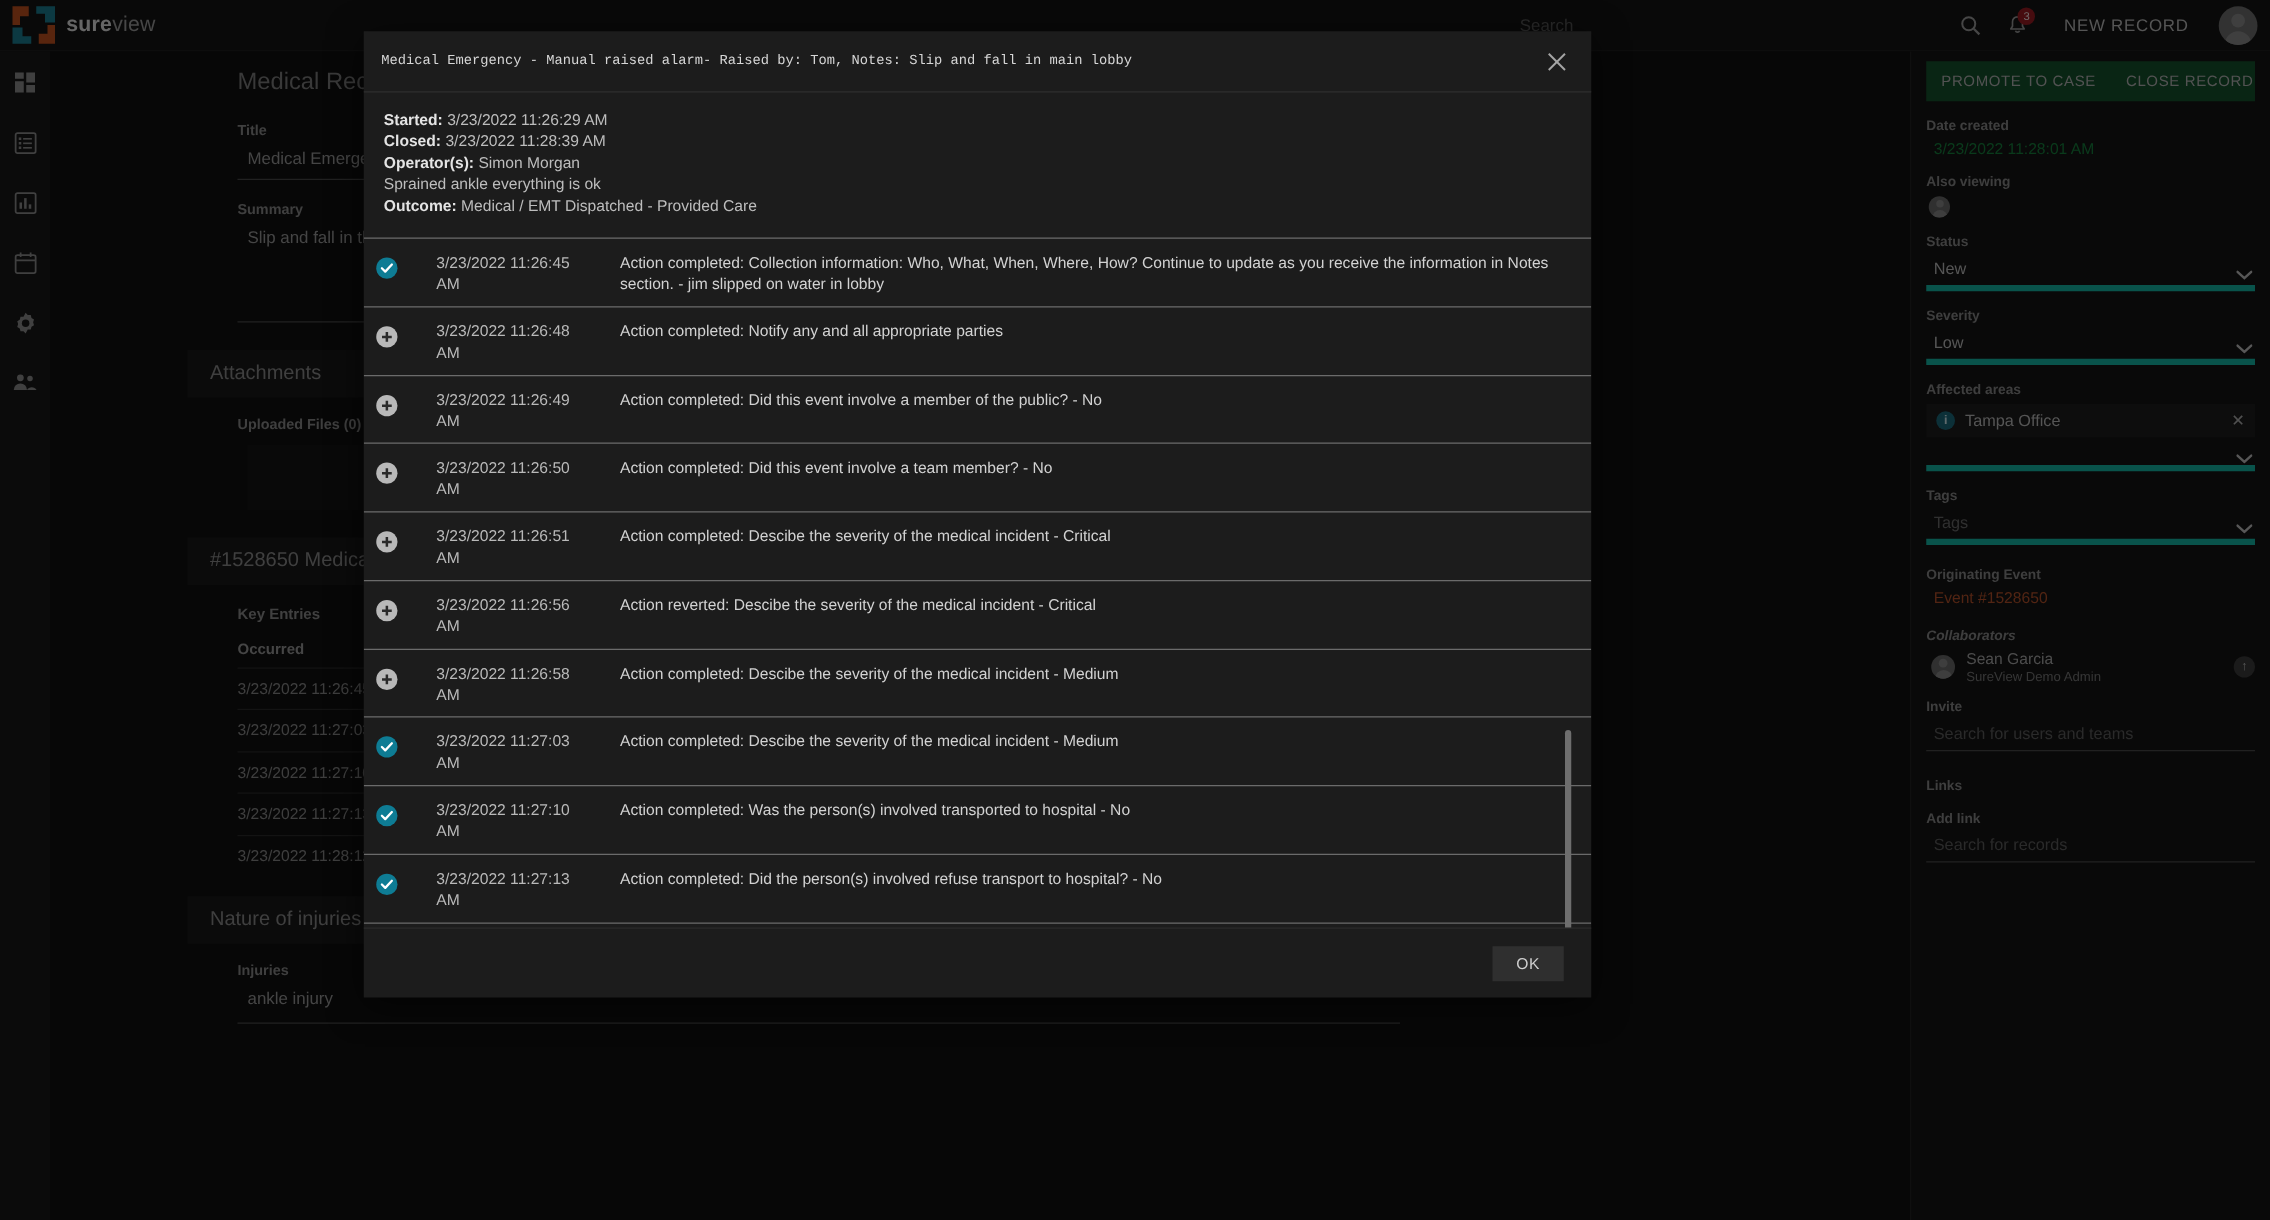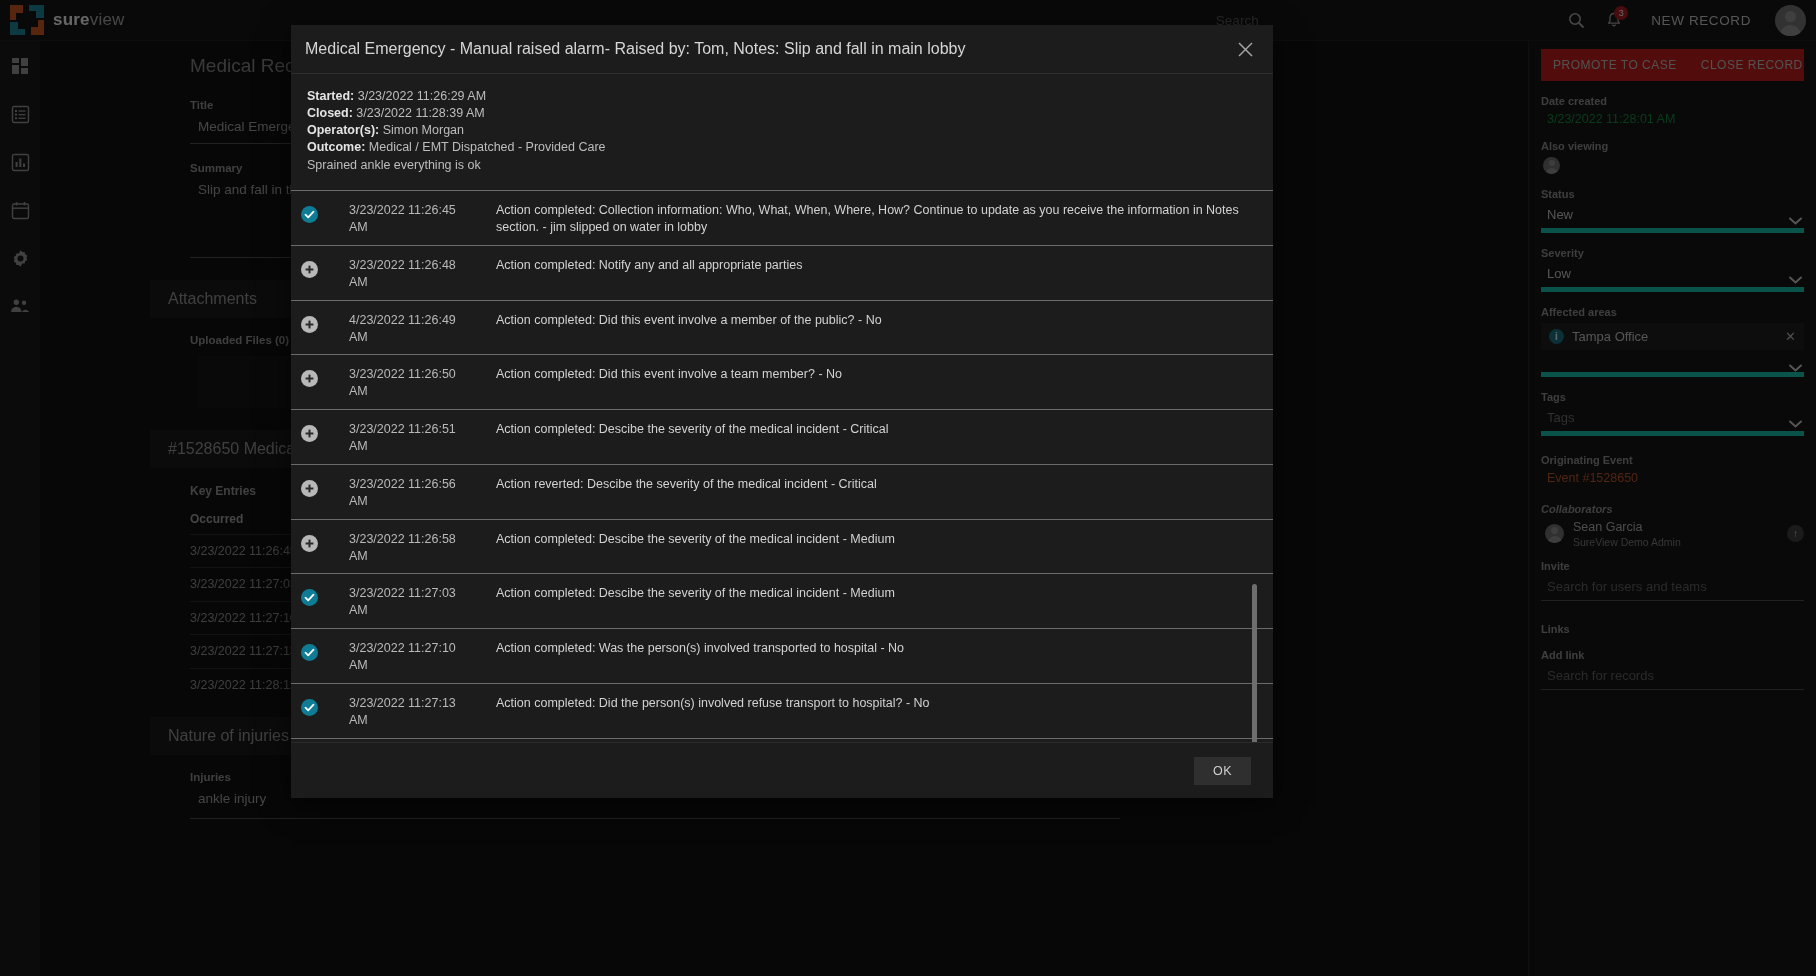--- a/index.html
+++ b/index.html
@@ -82,21 +82,21 @@
   }
   .injury-label { font-size: 11.5px; font-weight: 700; color: #8c8c8c; margin: 16px 0 8px 40px; }
   .injury-value { font-size: 13.5px; color: #9a9a9a; margin-left: 48px; }
   .injury-underline { border-bottom: 1px solid #4a4a4a; margin: 12px 0 0 40px; width: 930px; }
 
   
   .right-panel {
     position: absolute; top: 41px; right: 0; width: 288px; bottom: 0;
     background: #151515; border-left: 1px solid #222; z-index: 3; padding: 8px 12px;
   }
-  .rp-actions { display: flex; background: #b91c1c; height: 32px; }
+  .rp-actions { display: flex; background: #14532d; height: 32px; }
   .rp-action {
     color: #b5b5b5; font-size: 12px; letter-spacing: .5px; padding: 0 12px;
     line-height: 32px; white-space: nowrap;
   }
   .rp-more { color: #9a9a9a; font-size: 14px; padding: 0 10px; line-height: 26px; margin-left: auto; }
   .rp-label { font-size: 11px; font-weight: 700; color: #8a8a8a; margin: 14px 0 5px 0; }
   .rp-value { font-size: 12.5px; color: #15803d; padding-left: 6px; }
   .rp-select {
     display:flex; align-items:center; justify-content:space-between;
     border-bottom: 5px solid #14b8a6; padding: 2px 2px 6px 6px;
@@ -138,21 +138,21 @@
   .scrim { position: absolute; inset: 0; background: rgba(0,0,0,0.55); z-index: 10; }
   .modal {
     position: absolute; left: 291px; top: 25px; width: 982px; height: 773px;
     background: #1c1c1c; z-index: 11; display: flex; flex-direction: column;
     box-shadow: 0 6px 28px rgba(0,0,0,.6);
   }
   .modal-head {
     height: 49px; display:flex; align-items:center; padding: 0 14px 0 14px;
     border-bottom: 1px solid #2e2e2e; flex: none;
   }
-  .modal-title { font-size: 16px; color: #d6d6d6; font-weight: 400; }
+  .modal-title { font-size: 11px; color: #d6d6d6; font-weight: 400; font-family: Liberation Mono, monospace; }
   .modal-close { margin-left:auto; width: 28px; height: 28px; display:flex; align-items:center; justify-content:center; }
   .modal-body { flex: 1; overflow: hidden; position: relative; }
   .summary { padding: 14px 16px 10px 16px; }
   .summary-line { font-size: 12.5px; color: #bdbdbd; line-height: 1.37; }
   .summary-line b { color: #e4e4e4; font-weight: 700; }
   .rows { border-top: 1px solid #6b6b6b; margin: 6px 0 0 0; }
   .row {
     display: flex; align-items: flex-start; border-bottom: 1px solid #6b6b6b;
     padding: 9px 10px 9px 10px; min-height: 42px;
   }
@@ -413,25 +413,25 @@
           <span>3/23/2022 11:26:29 AM</span>
         </div>
         <div class="summary-line">
           <b>Closed:</b>
           <span>3/23/2022 11:28:39 AM</span>
         </div>
         <div class="summary-line">
           <b>Operator(s):</b>
           <span>Simon Morgan</span>
         </div>
+        <div class="summary-line">Sprained ankle everything is ok</div>
         <div class="summary-line">
           <b>Outcome:</b>
           <span>Medical / EMT Dispatched - Provided Care</span>
         </div>
-        <div class="summary-line">Sprained ankle everything is ok</div>
       </div>
 
       <div class="rows" id="rows-host">
           <div class="row">
             <div class="row-icon">
               <span class="badge-circle check">
                 <svg width="11" height="11" viewBox="0 0 11 11">
                   <path d="M1.5 5.6 L4.2 8.3 L9.5 2.6" fill="none" stroke="#ffffff" stroke-width="1.8" stroke-linecap="round" stroke-linejoin="round"></path>
                 </svg>
               </span>
@@ -453,21 +453,21 @@
           </div>
           <div class="row">
             <div class="row-icon">
               <span class="badge-circle plus">
                 <svg width="11" height="11" viewBox="0 0 11 11">
                   <line x1="5.5" y1="1.6" x2="5.5" y2="9.4" stroke="#2a2a2a" stroke-width="2"></line>
                   <line x1="1.6" y1="5.5" x2="9.4" y2="5.5" stroke="#2a2a2a" stroke-width="2"></line>
                 </svg>
               </span>
             </div>
-            <div class="row-time">4/23/2022 11:26:49 AM</div>
+            <div class="row-time">3/23/2022 11:26:49 AM</div>
             <div class="row-text">Action completed: Did this event involve a member of the public? - No</div>
           </div>
           <div class="row">
             <div class="row-icon">
               <span class="badge-circle plus">
                 <svg width="11" height="11" viewBox="0 0 11 11">
                   <line x1="5.5" y1="1.6" x2="5.5" y2="9.4" stroke="#2a2a2a" stroke-width="2"></line>
                   <line x1="1.6" y1="5.5" x2="9.4" y2="5.5" stroke="#2a2a2a" stroke-width="2"></line>
                 </svg>
               </span>

